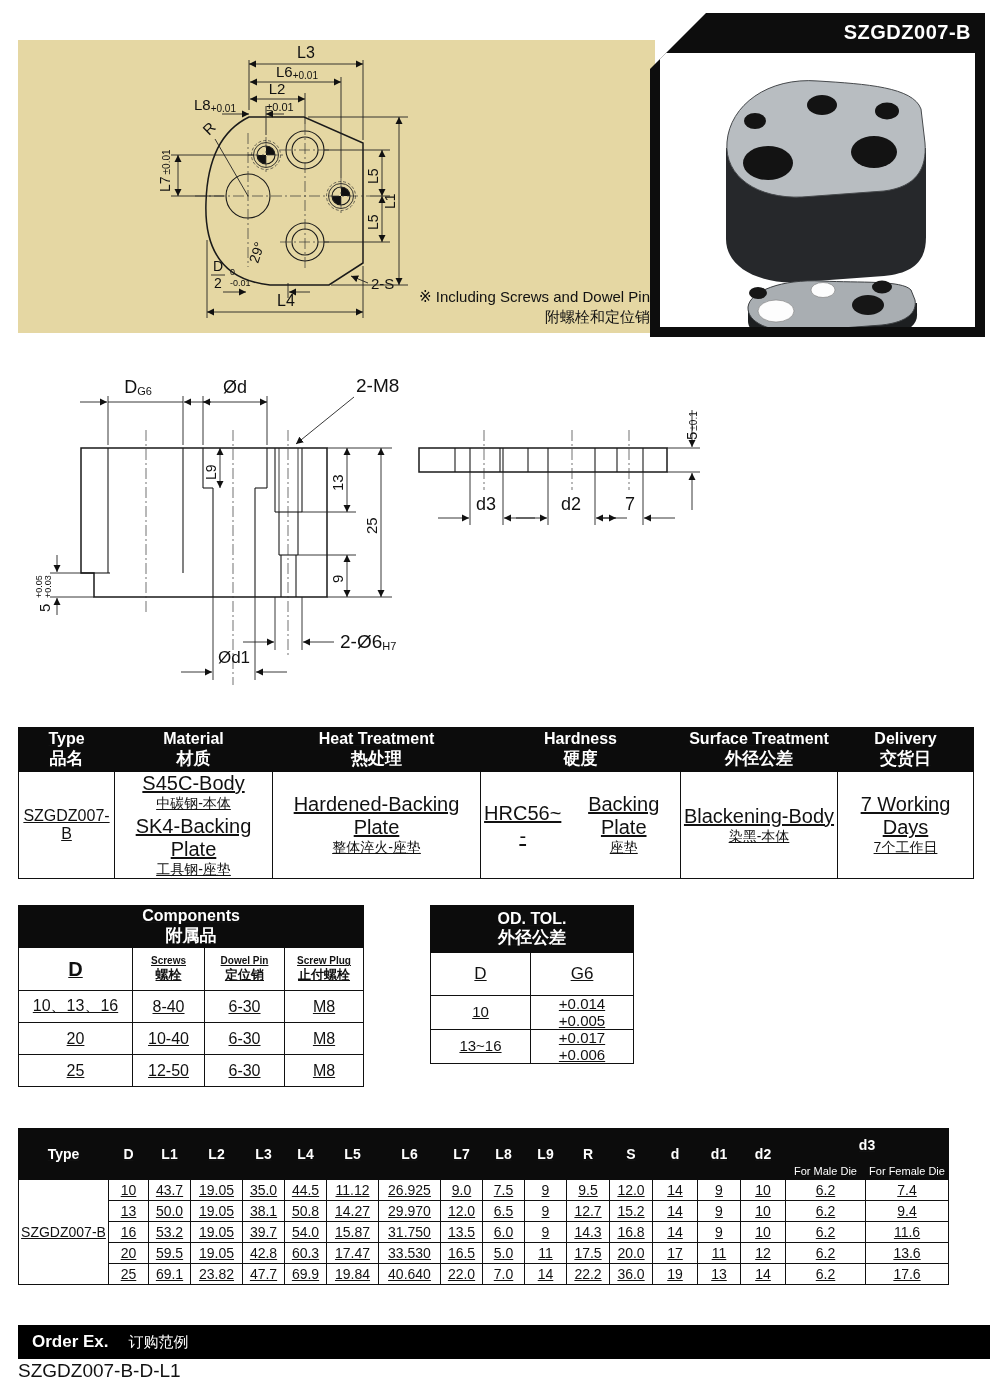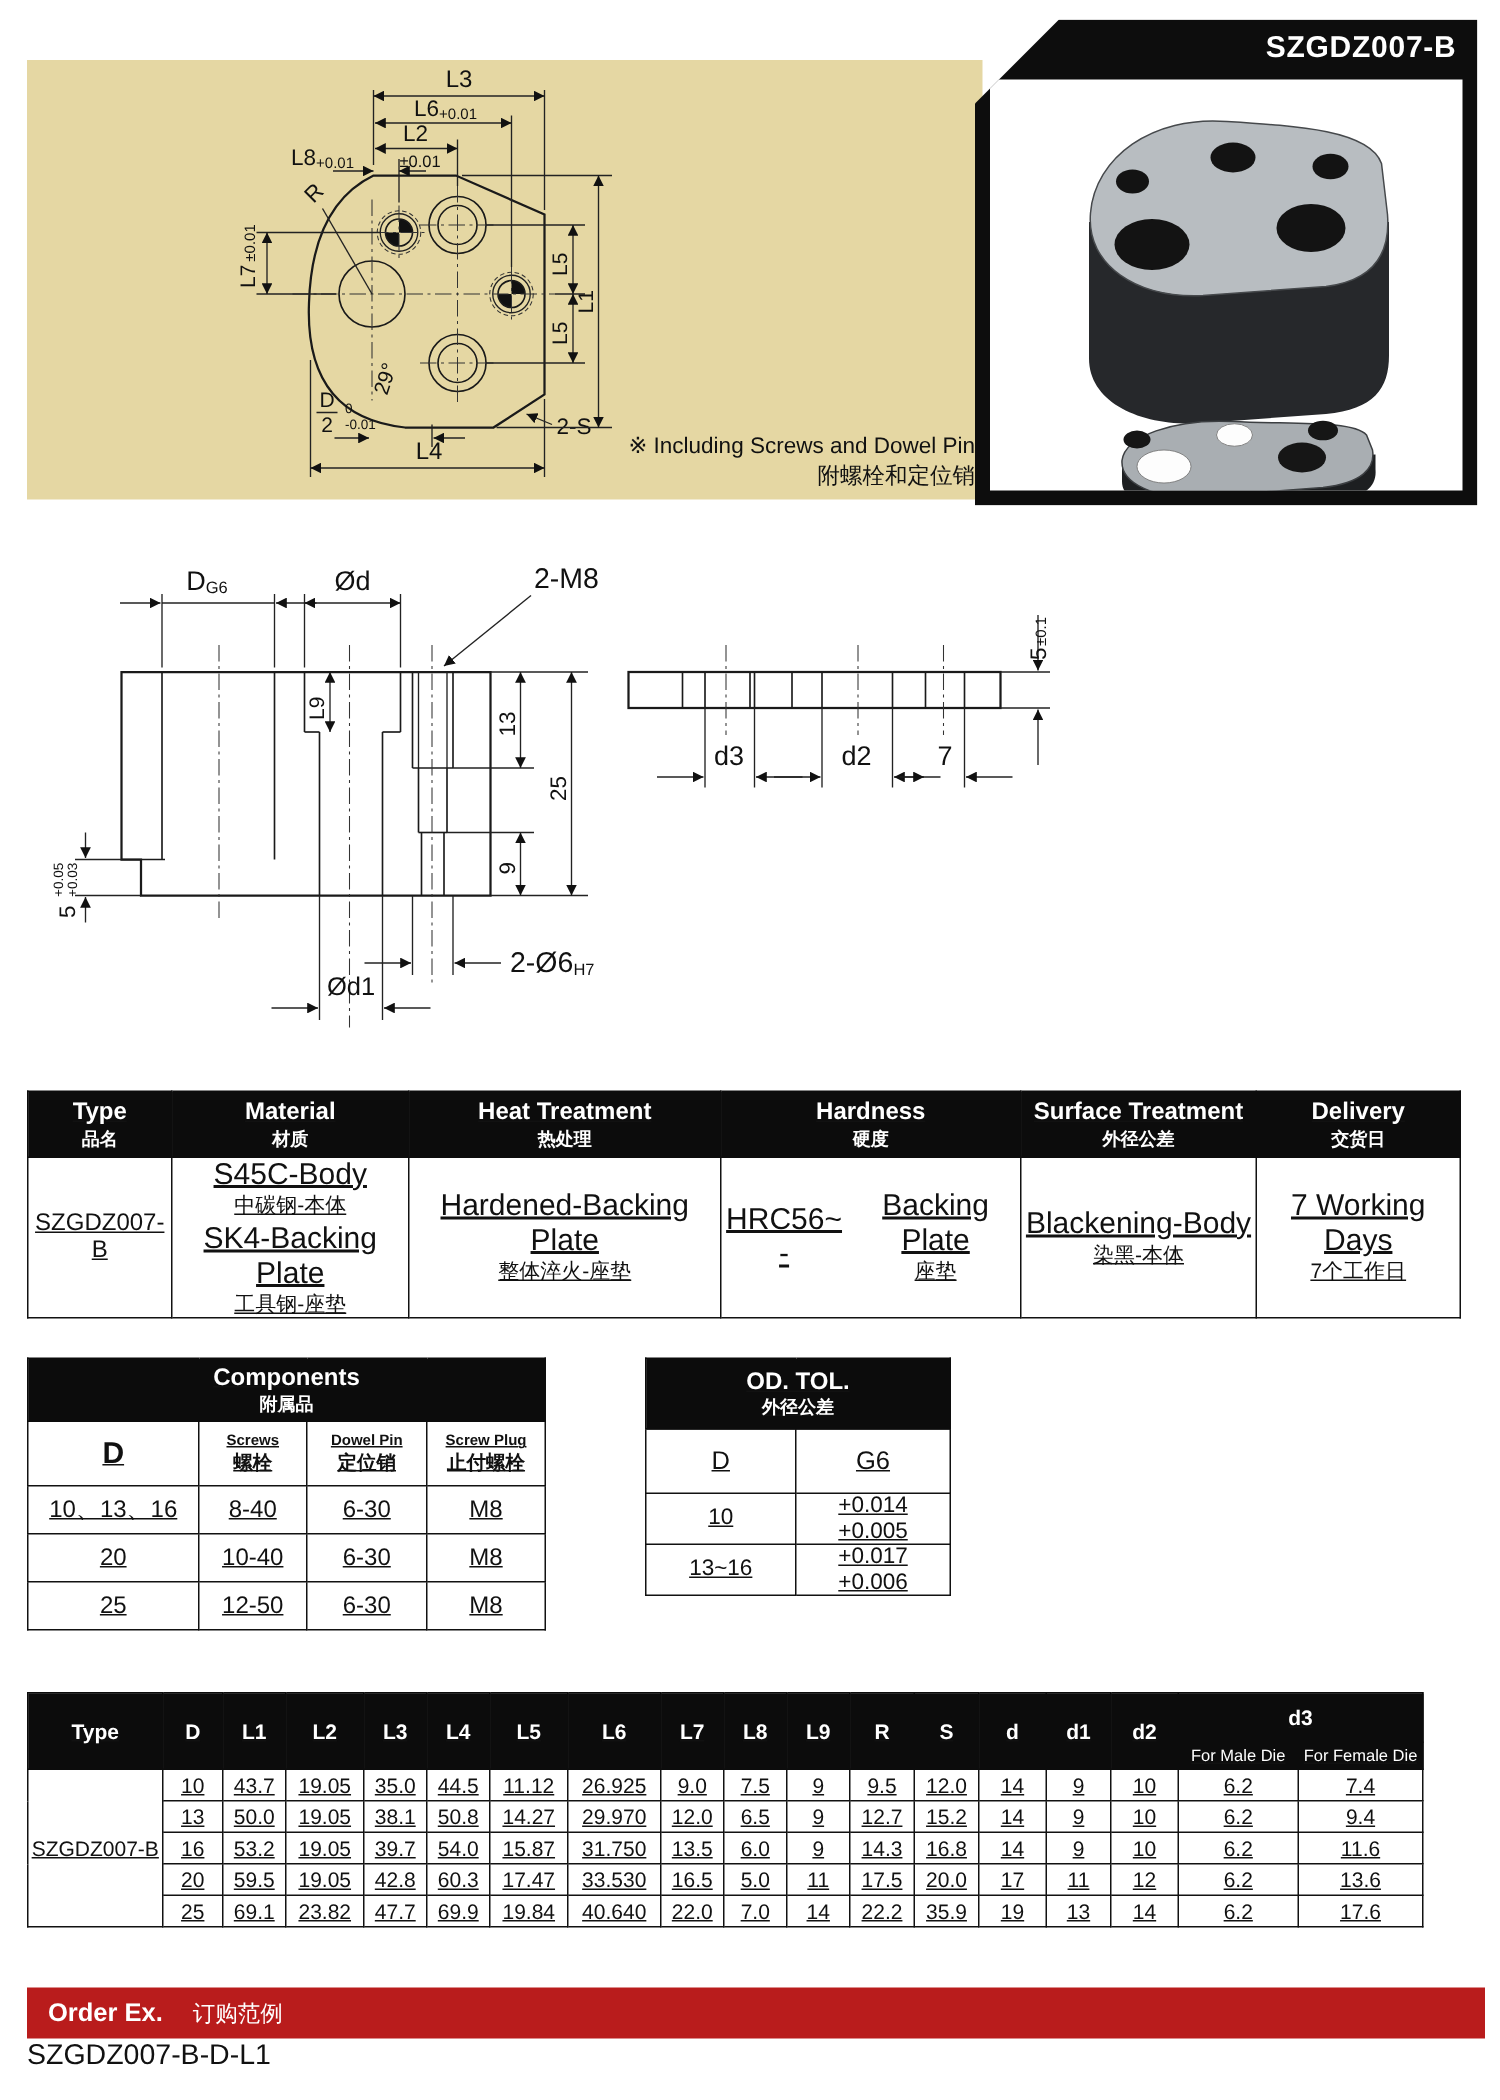--- a/index.html
+++ b/index.html
@@ -33,21 +33,21 @@
   .mline { fill:none; stroke:#1a1a1a; stroke-width:1.1; }
   .dim   { fill:none; stroke:#222; stroke-width:.9; }
   .cline { fill:none; stroke:#333; stroke-width:.7; stroke-dasharray:11 3 2 3; }
 
   
   table { border-collapse:collapse; table-layout:fixed;text-decoration:underline; }
   th,td { border:1.5px solid #111; text-align:center; vertical-align:middle; padding:0 2px; }
   .band, .band th { background:#0c0c0c; color:#fff; border-color:#0c0c0c; }
   .en { font-size:20px; line-height:1.15; }
   .zh { font-size:14px; line-height:1.2; }
-  .band .en { font-size:16px; } .band .zh { font-size:12px; }
+  .band .en { font-size:16px; } .band .zh { font-size:17px; }
 
   .spec-table { position:absolute; left:18px; top:727px; width:955px; }
   .spec-table thead tr { height:44px; }
   .spec-table tbody tr { height:87px; }
   .spec-table td { font-size:16px; }
   .hard-cell { display:flex; align-items:center; justify-content:center; gap:7px; }
 
   .comp-table { position:absolute; left:18px; top:905px; width:345px; }
   .comp-table .title-row { height:42px; }
   .comp-table .sub-row { height:43px; }
@@ -65,21 +65,21 @@
 
   .dim-table { position:absolute; left:18px; top:1128px; width:930px; }
   .dim-table th { font-size:14px; font-weight:bold; }
   .dim-table .hrow1 { height:33px; }
   .dim-table .hrow2 { height:18px; }
   .dim-table .hrow2 th { font-size:11px; font-weight:normal; }
   .dim-table tbody tr { height:21px; }
   .dim-table tbody td { font-size:14px; padding:0 1px; }
 
   .order-bar {
-    left:18px; top:1325px; width:972px; height:34px; background:#b91c1c; color:#fff;
+    left:18px; top:1325px; width:972px; height:34px; background:#000000; color:#fff;
     display:flex; align-items:center; padding-left:14px; gap:20px;
   }
   .order-bar .oe { font-size:17px; font-weight:bold; }
   .order-bar .oz { font-size:15px; }
   .order-example { left:18px; top:1360px; font-size:19px; color:#111; }
 </style>
 </head>
 <body>
 
 <div>
@@ -635,21 +635,21 @@
           <td>69.1</td>
           <td>23.82</td>
           <td>47.7</td>
           <td>69.9</td>
           <td>19.84</td>
           <td>40.640</td>
           <td>22.0</td>
           <td>7.0</td>
           <td>14</td>
           <td>22.2</td>
-          <td>35.9</td>
+          <td>36.0</td>
           <td>19</td>
           <td>13</td>
           <td>14</td>
           <td>6.2</td>
           <td>17.6</td>
         </tr>
       </tbody>
   </table>
 
   <div class="abs order-bar">

